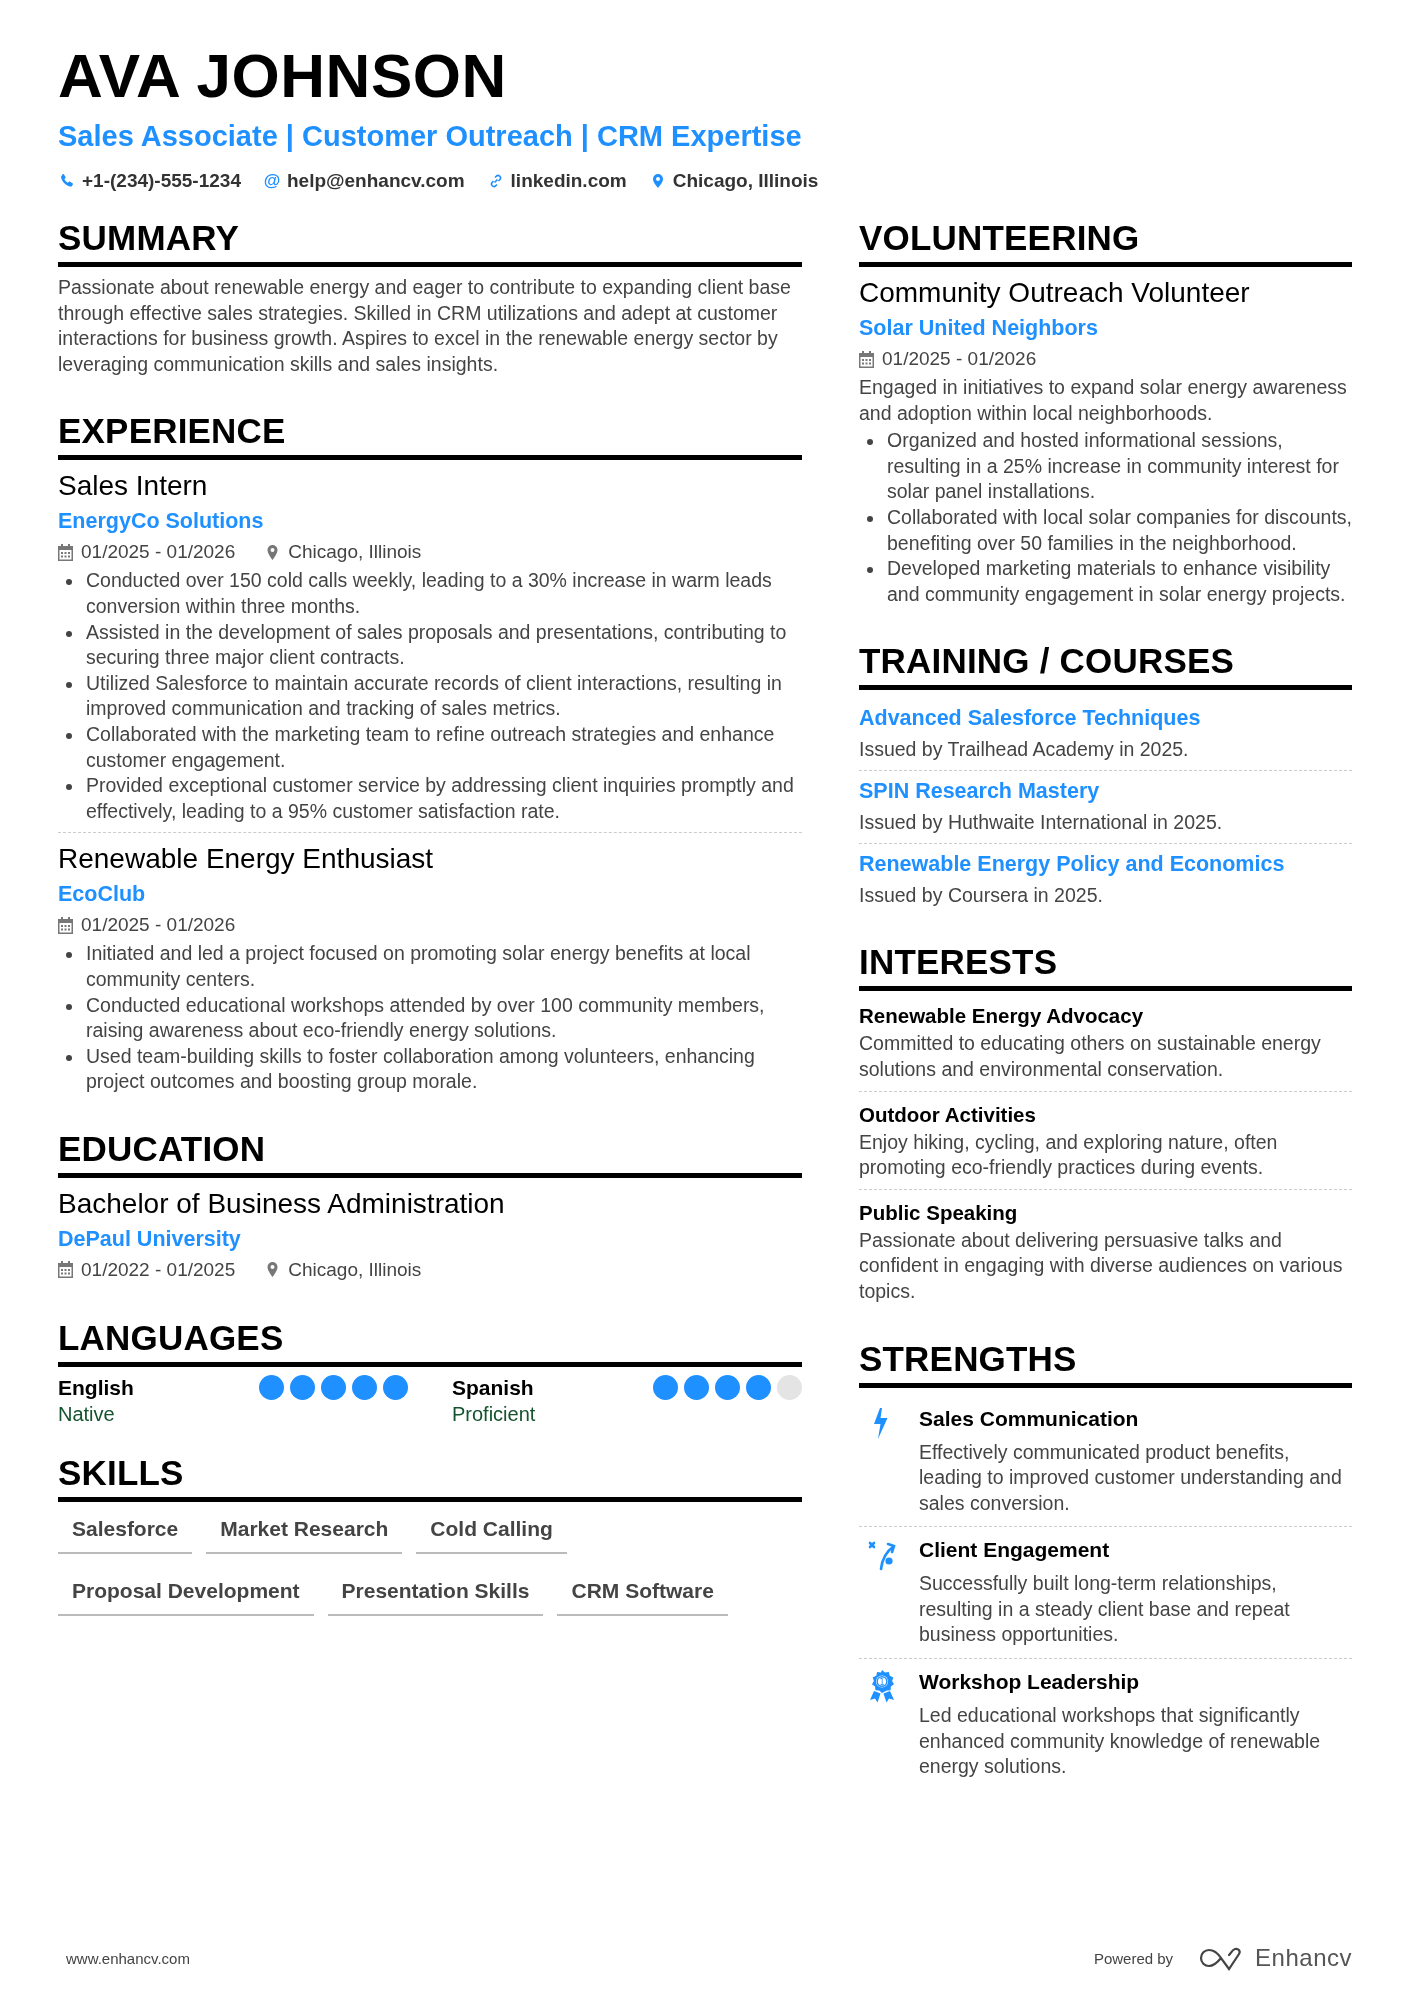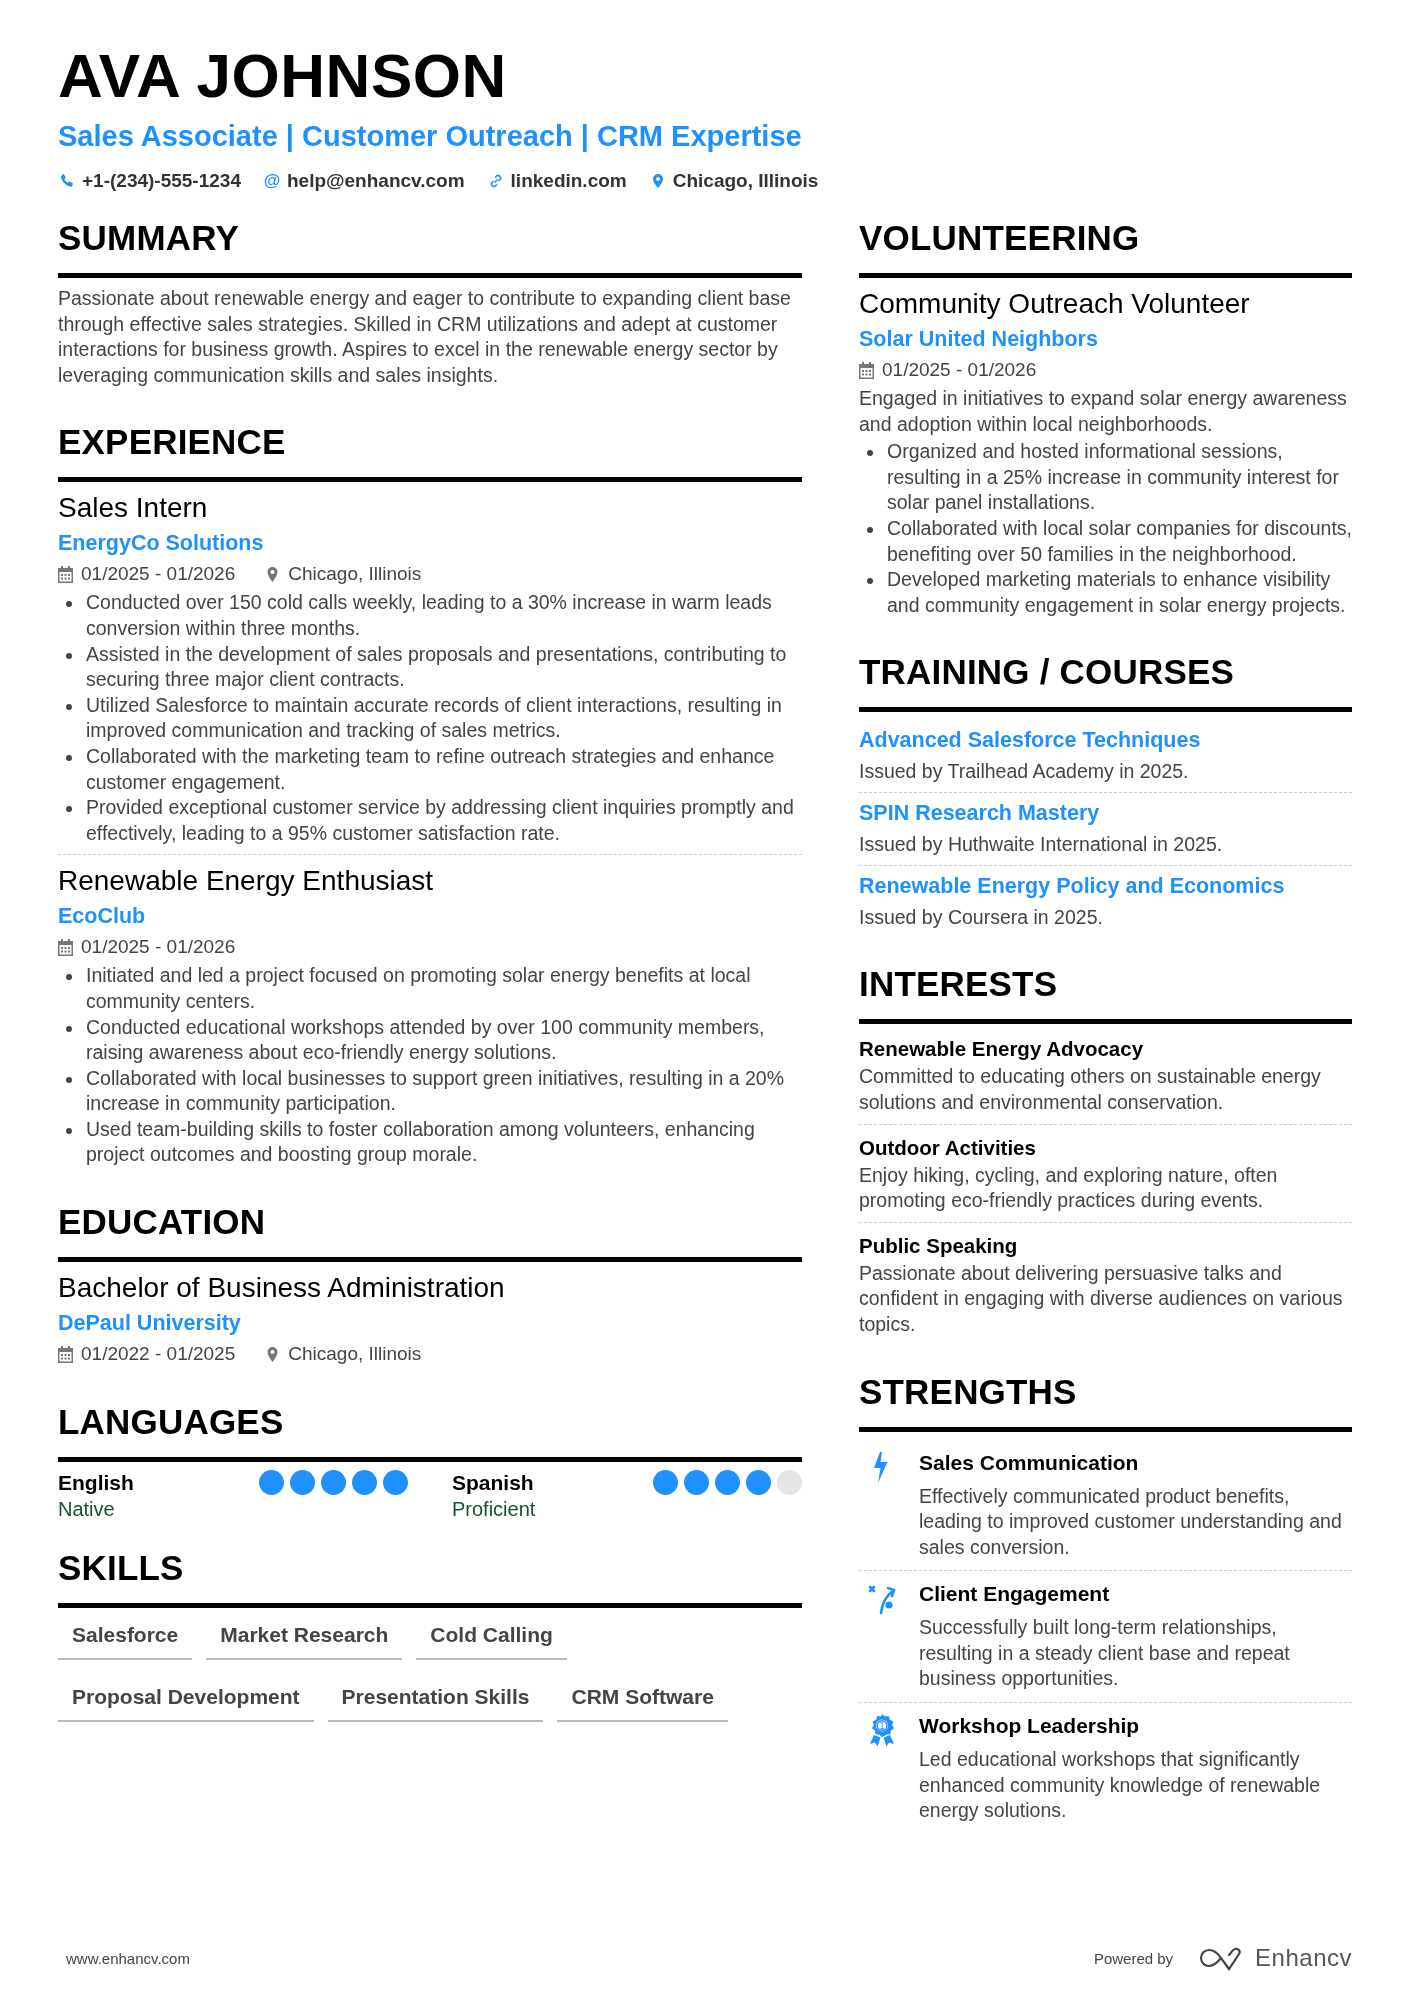--- a/index.html
+++ b/index.html
@@ -13,21 +13,21 @@
   .contacts { display: flex; gap: 22px; margin-top: 12px; font-size: 19px; font-weight: 700; color: #333; align-items: center; line-height: 26px; }
   .contact { display: flex; align-items: center; gap: 6px; }
   .cicon { color: #1E90FF; font-size: 17px; display: inline-flex; width: 18px; justify-content: center; }
   .cicon svg { width: 16px; height: 16px; }
 
   .col { position: absolute; top: 218px; }
   .col-left { left: 58px; width: 744px; }
   .col-right { left: 859px; width: 493px; }
 
   .section { margin-bottom: 26px; }
-  .section-title { font-size: 35px; font-weight: 700; color: #000; line-height: 40px; border-bottom: 5px solid #000; padding-bottom: 15px; margin-bottom: 8px; letter-spacing: 0.2px; }
+  .section-title { font-size: 35px; font-weight: 700; color: #000; line-height: 40px; border-bottom: 5px solid #000; padding-bottom: 4px; margin-bottom: 8px; letter-spacing: 0.2px; }
 
   .body-text { font-size: 19.5px; line-height: 25.6px; color: #444; }
 
   .entry-title { font-size: 28px; color: #000; line-height: 36px; }
   .entry-org { font-size: 21.5px; font-weight: 700; color: #1E90FF; line-height: 30px; margin-top: 2px; }
   .entry-meta { display: flex; gap: 30px; font-size: 19px; color: #444; line-height: 28px; margin-top: 2px; }
   .meta-item { display: flex; align-items: center; gap: 8px; }
   .meta-icon { width: 15px; height: 17px; display: inline-flex; color: #777; }
   .meta-icon svg { width: 15px; height: 17px; }
 
@@ -159,21 +159,20 @@
                 <svg viewBox="0 0 15 17">
                   <path fill="#777" d="M3 0h2v2h5V0h2v2h3v15H0V2h3zM1.5 6v9.5h12V6z M3 8h2v2H3zm3.5 0h2v2h-2zM10 8h2v2h-2zM3 11.5h2v2H3zm3.5 0h2v2h-2zm3.5 0h2v2h-2z"></path>
                 </svg>
               </span>
             <span>01/2025 - 01/2026</span>
           </span>
         </div>
         <ul class="bullets">
           <li>Initiated and led a project focused on promoting solar energy benefits at local community centers.</li>
           <li>Conducted educational workshops attended by over 100 community members, raising awareness about eco-friendly energy solutions.</li>
-          <li>Collaborated with local businesses to support green initiatives, resulting in a 20% increase in community participation.</li>
           <li>Used team-building skills to foster collaboration among volunteers, enhancing project outcomes and boosting group morale.</li>
         </ul>
       </div>
     </div>
 
     <div class="section">
       <div class="section-title">EDUCATION</div>
       <div class="entry">
         <div class="entry-title">Bachelor of Business Administration</div>
         <div class="entry-org">DePaul University</div>

